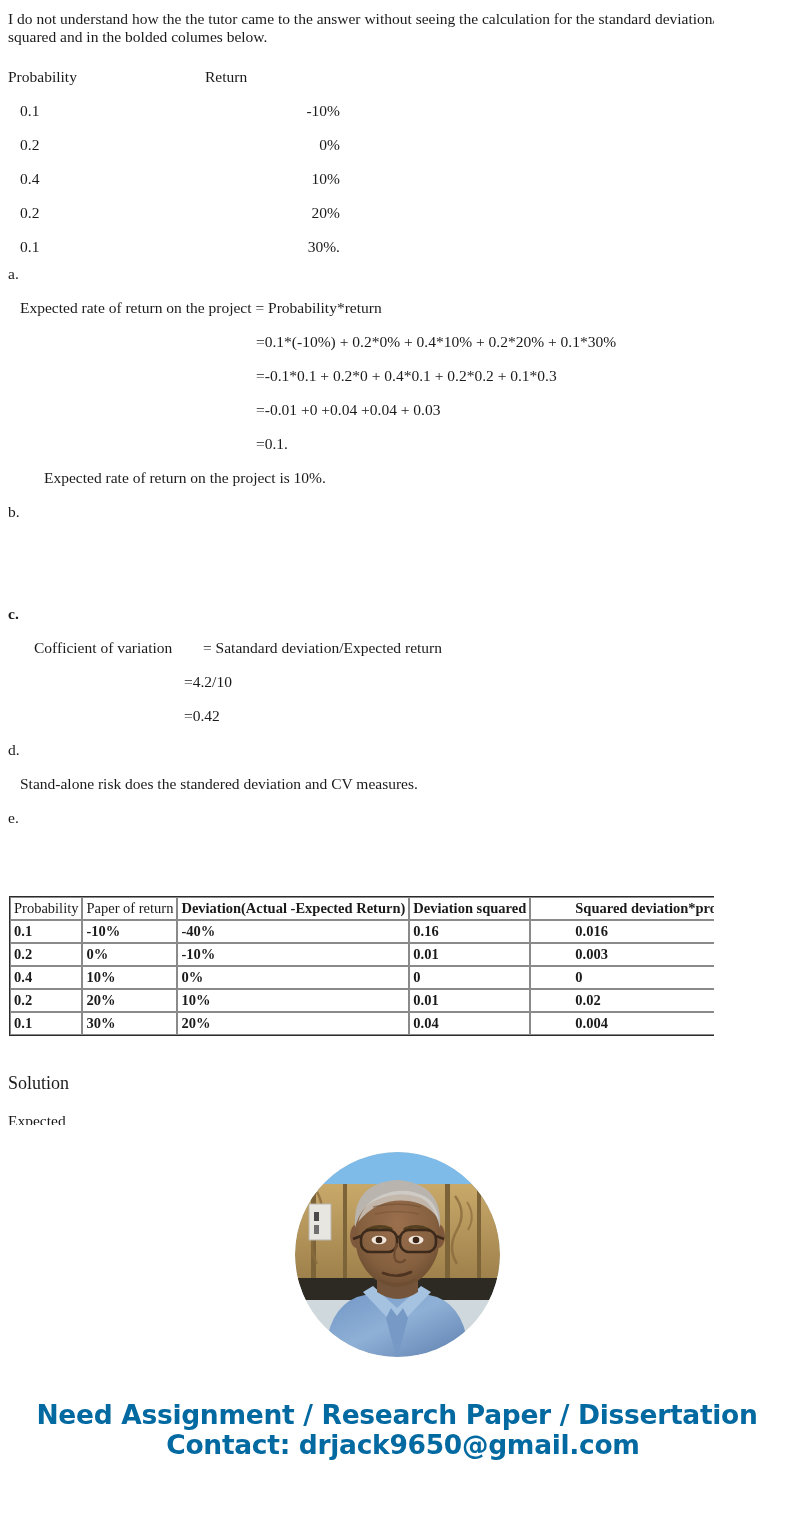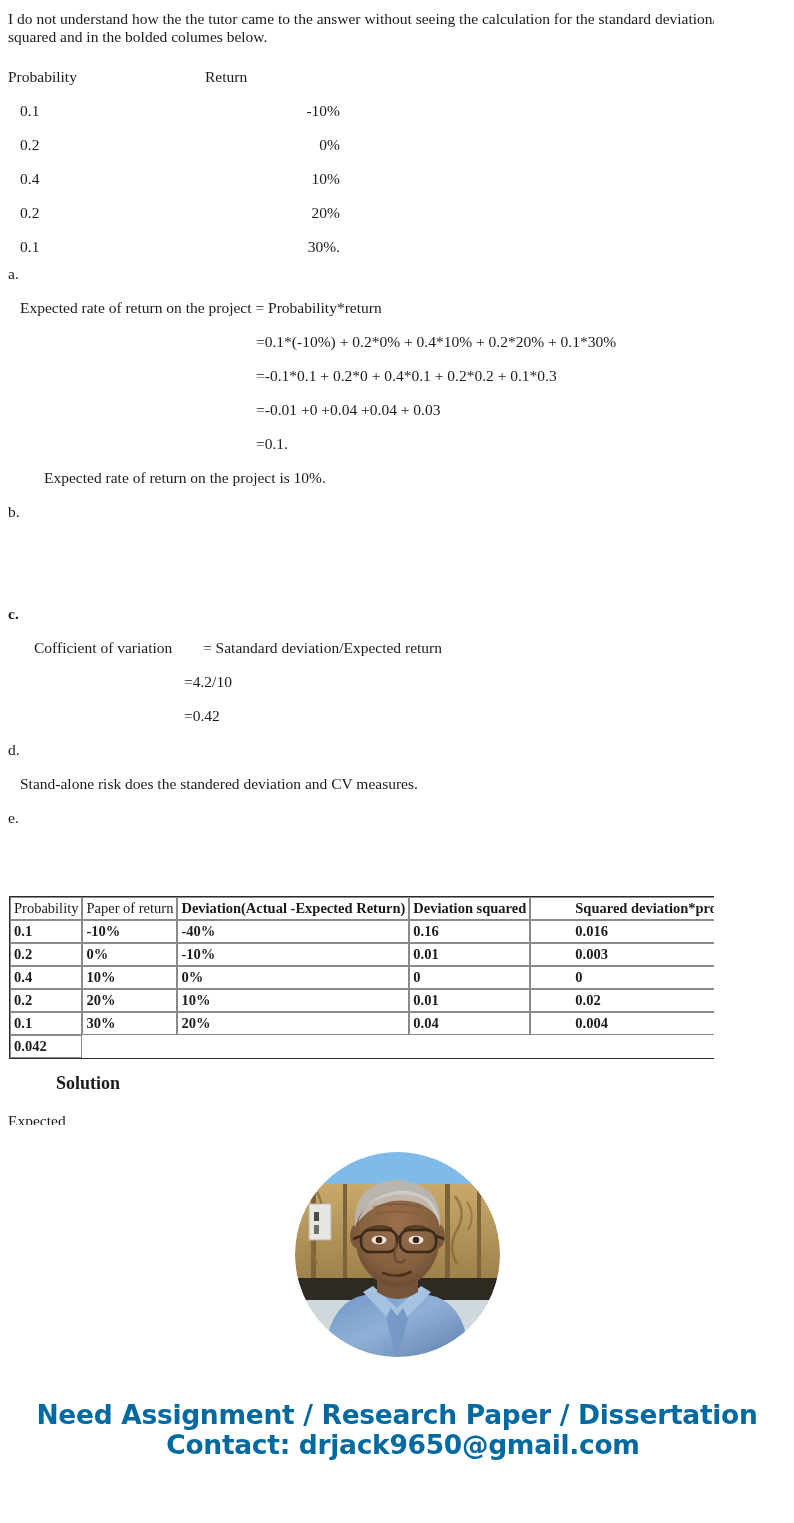--- a/index.html
+++ b/index.html
@@ -122,23 +122,22 @@
   .calc-table td.w2 { width: 86px; }
   .calc-table td.w3 { width: 244px; }
   .calc-table td.w4 { width: 120px; }
   .calc-table td.w5 { width: 165px; padding-left: 44px; }
 
   .solution-h {
     position: absolute;
     left: 8px;
     top: 1072px;
     font-size: 18px;
-    font-weight: bold;
+    font-weight: normal;
     line-height: 22px;
-    margin-left: 48px;
   }
 
   .cutoff {
     position: absolute;
     left: 8px;
     top: 1112px;
     font-size: 15.5px;
     line-height: 17.5px;
   }
 
@@ -265,24 +264,20 @@
       <td class="w3">10%</td>
       <td class="w4">0.01</td>
       <td class="w5">0.02</td>
     </tr>
     <tr class="body">
       <td class="w1">0.1</td>
       <td class="w2">30%</td>
       <td class="w3">20%</td>
       <td class="w4">0.04</td>
       <td class="w5">0.004</td>
-    </tr>
-    <tr class="body">
-      <td class="w1">0.042</td>
-      <td class="nb" colspan="4"></td>
     </tr>
   </tbody>
     </table>
 
   <div class="solution-h">Solution</div>
   <div class="cutoff">Expected</div>
 
 </div>
 
 <div class="avatar-wrap">

